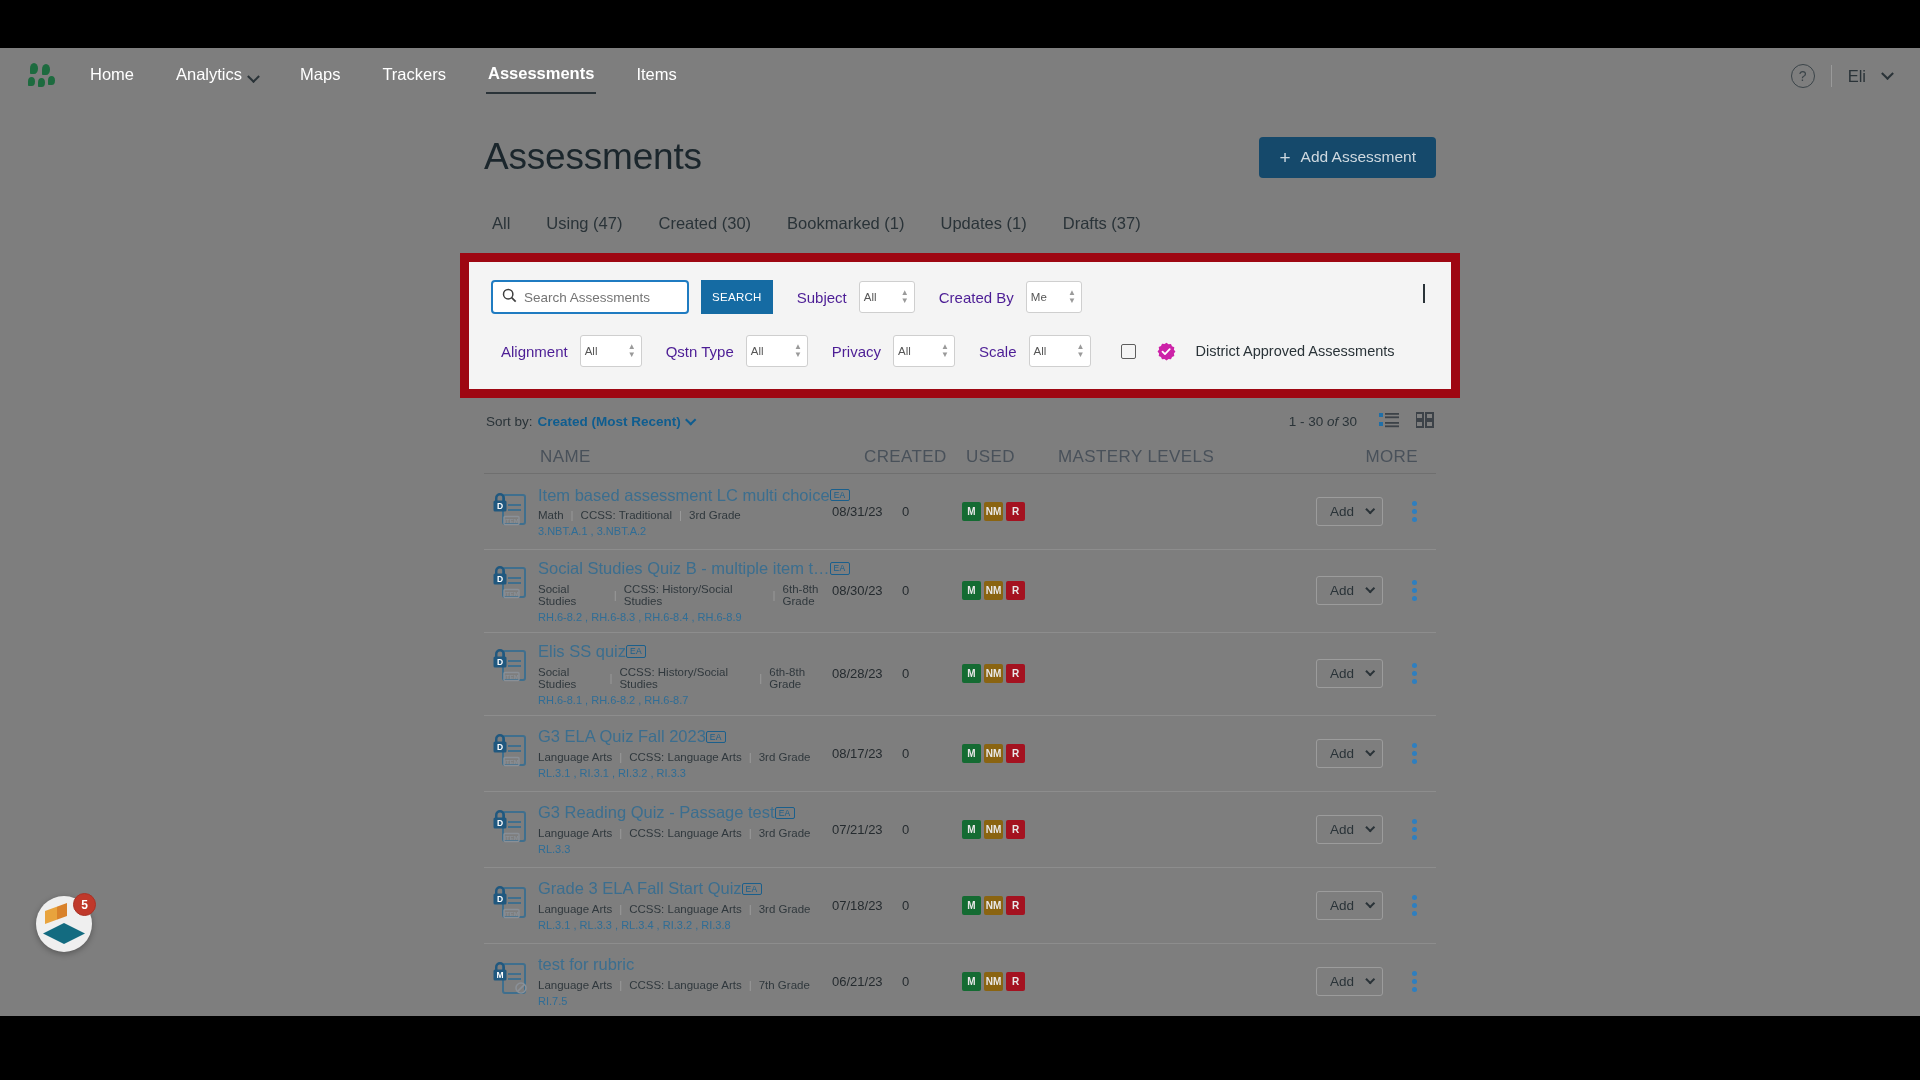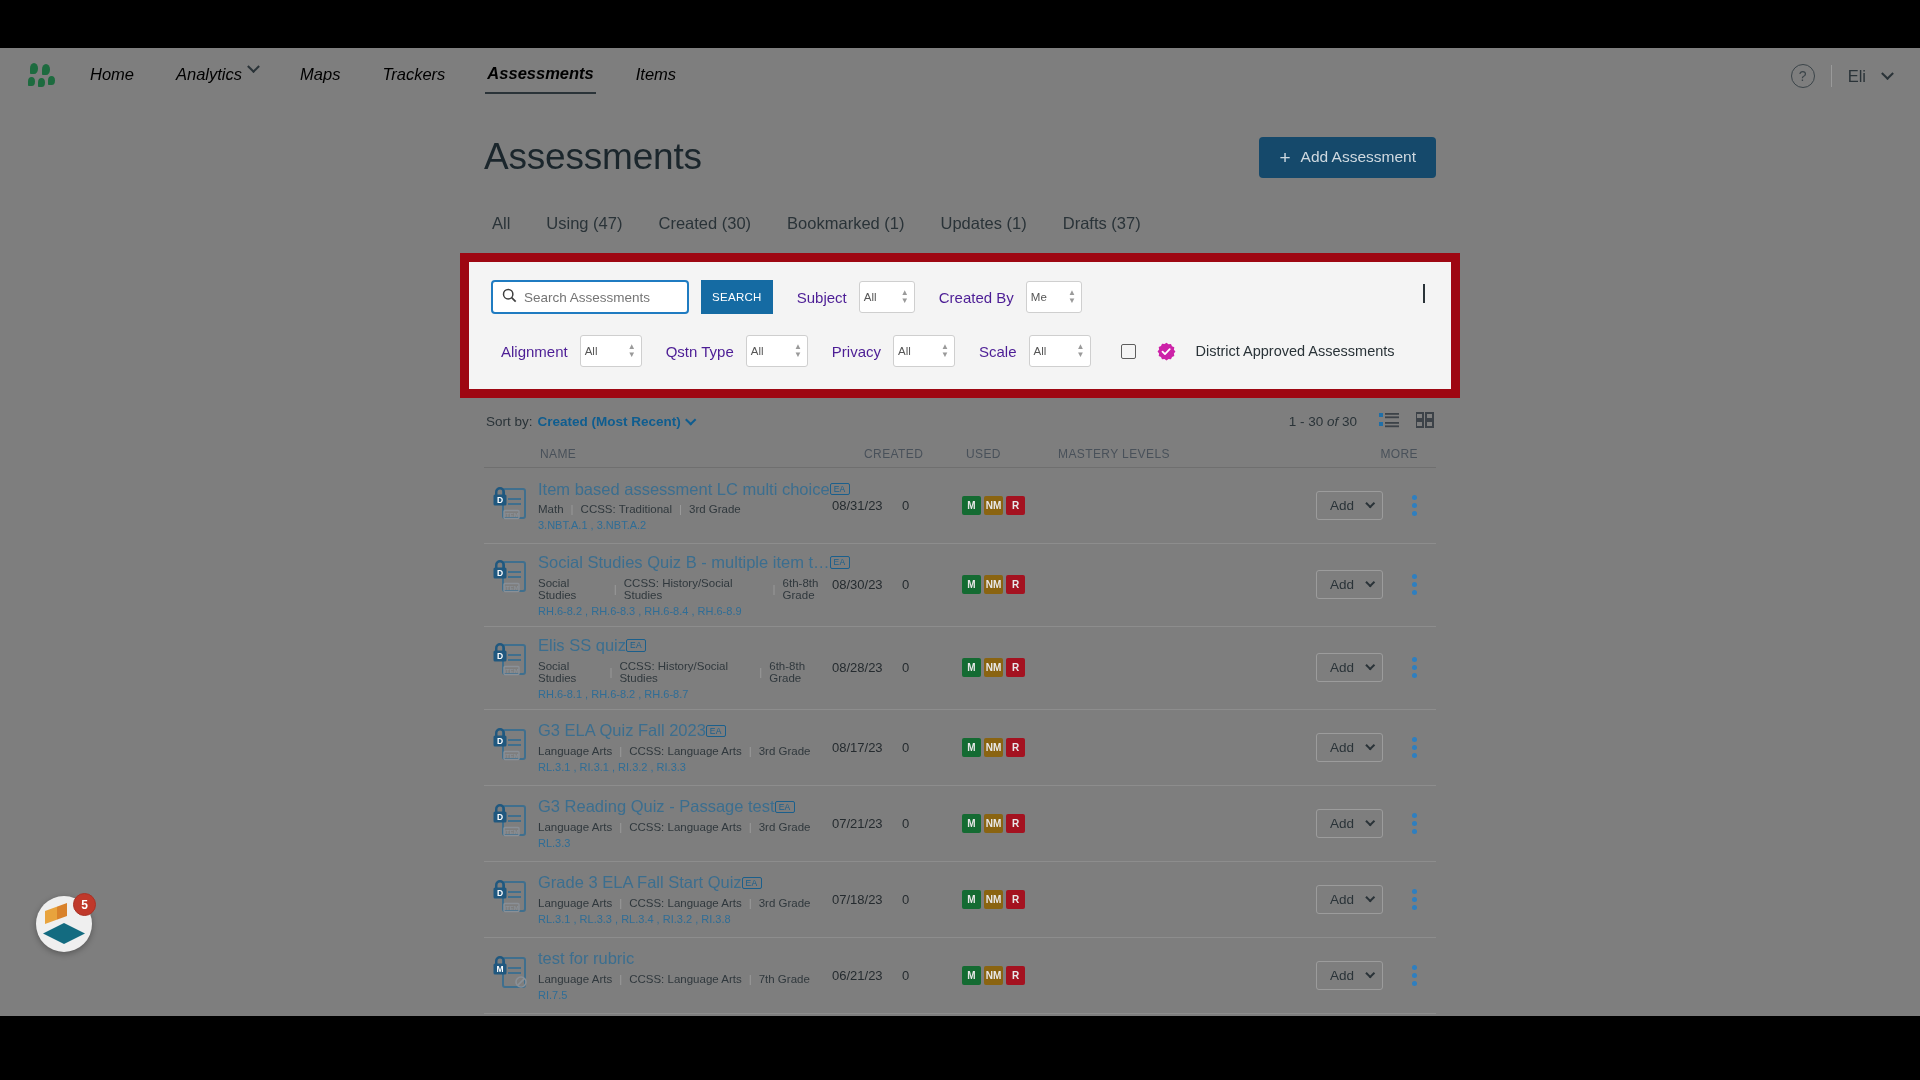--- a/index.html
+++ b/index.html
@@ -32,28 +32,27 @@
     position: absolute; display: block; background: #1d6b3f;
     border-radius: 50% 50% 50% 10%;
   }
   .logo i.d1 { width: 8px; height: 11px; left: 2px;  top: 0px; }
   .logo i.d2 { width: 8px; height: 11px; left: 14px; top: 1px; }
   .logo i.d3 { width: 7px; height: 9px;  left: 0px;  top: 14px; }
   .logo i.d4 { width: 7px; height: 9px;  left: 10px; top: 15px; }
   .logo i.d5 { width: 7px; height: 9px;  left: 20px; top: 13px; }
 
   .navitem {
-    color: #000000;
+    color: #ffffff;
     font-size: 16.5px;
     margin-right: 38px;
     padding: 6px 2px 9px 2px;
-    display: flex; align-items: flex-start; gap: 7px;
+    display: flex; align-items: flex-end; gap: 7px;
     cursor: pointer;
     white-space: nowrap;
-    font-style: italic;
   }
   .navitem.active {
     font-weight: bold;
     border-bottom: 2.5px solid #2a3338;
   }
   .chev-sm {
     width: 9px; height: 9px;
     border-right: 2px solid #2a3338;
     border-bottom: 2px solid #2a3338;
     transform: rotate(45deg) translate(-2px,-2px);
@@ -164,21 +163,21 @@
     border-right: 2px solid #0f5d8f; border-bottom: 2px solid #0f5d8f;
     transform: rotate(45deg) translate(-1px,-2px);
   }
   .pager { display: flex; align-items: center; gap: 22px; font-size: 13.5px; color: #2a3338; }
   .pager em { font-style: italic; }
   .viewicons { display: flex; gap: 17px; align-items: center; }
 
   
   .thead {
     display: flex; align-items: flex-end;
-    font-size: 12px; color: #49515a; letter-spacing: .4px;
+    font-size: 17px; color: #49515a; letter-spacing: .4px;
     padding: 8px 0 6px 0; border-bottom: 1px solid #6f6f6f;
     margin-top: 8px;
     gap: 32px;
   }
   .c-name { width: 348px; padding-left: 56px; }
   .c-created { width: 70px; }
   .c-used { width: 60px; }
   .c-mastery { width: 240px; }
   .c-more { flex: 1; text-align: right; padding-right: 18px; }
 

